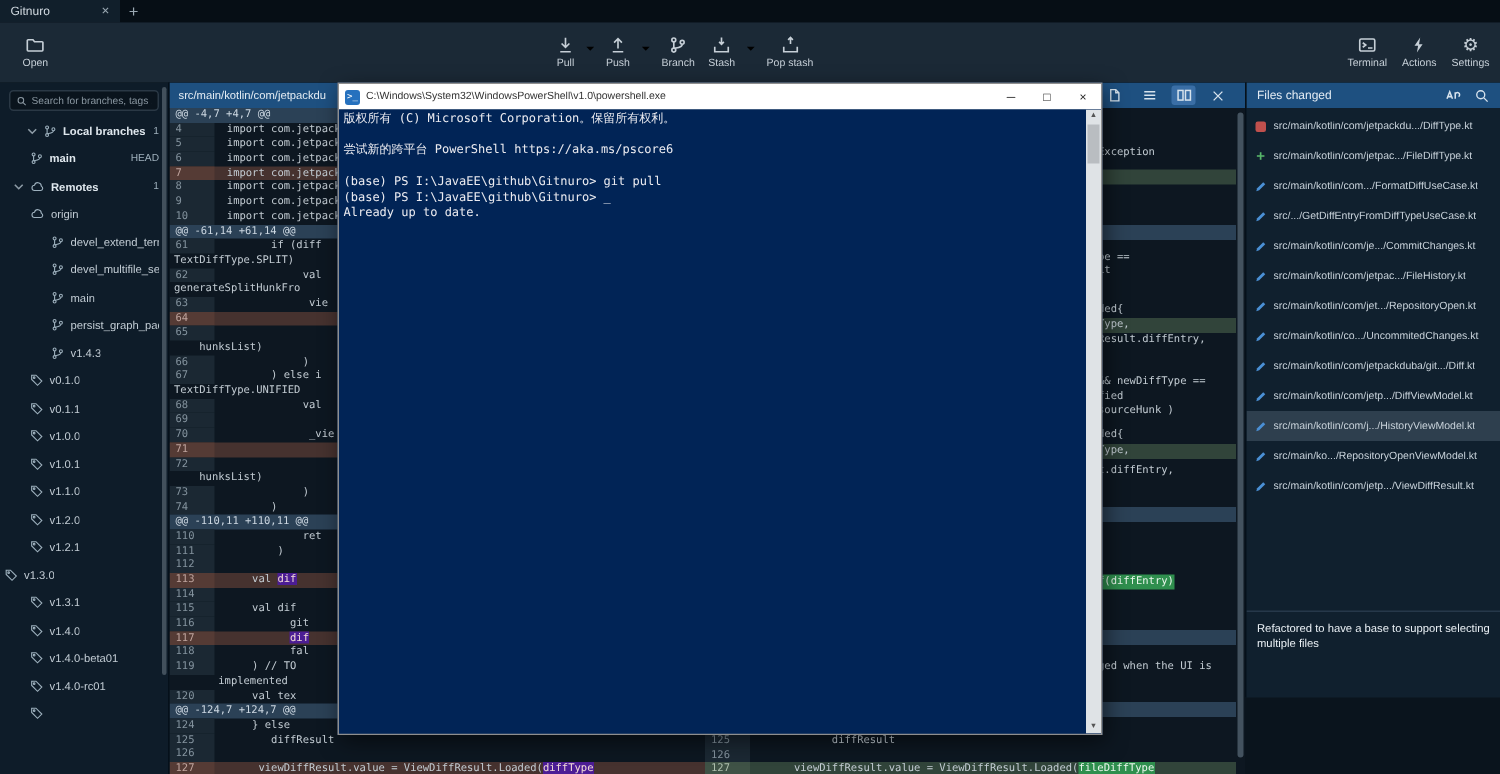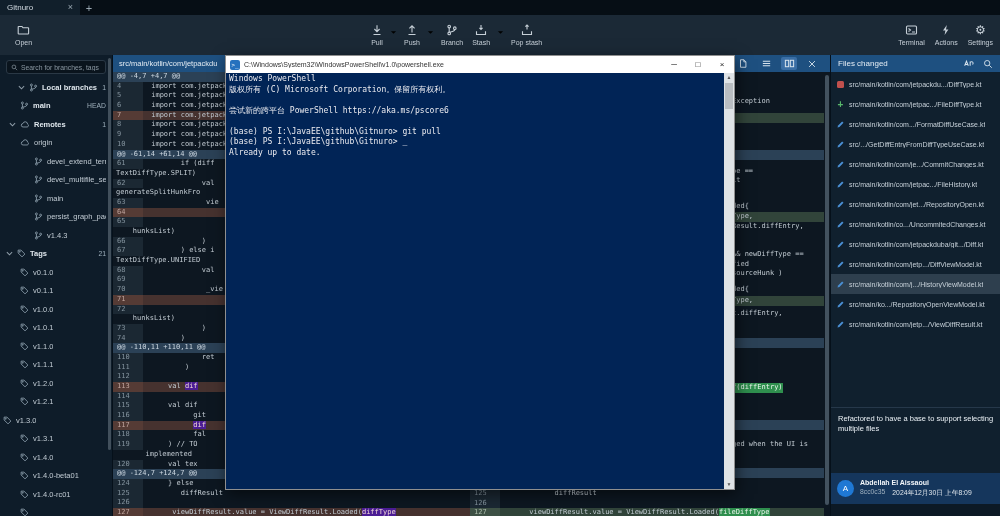--- a/index.html
+++ b/index.html
@@ -76,21 +76,21 @@
   .ps-ctrls{margin-left:auto;display:flex;height:100%}
   .ps-ctrls span{width:24px;text-align:center;font-size:8px;color:#222;line-height:17px}
   #ps-body{position:absolute;left:0;top:17px;right:0;bottom:0;background:#012456;overflow:hidden}
   #ps-lines{position:absolute;left:3px;top:1px;right:12px;bottom:0;overflow:hidden}
   .psline{font-family:"DejaVu Sans Mono",monospace;font-size:8px;line-height:10.5px;color:#ebebf0;white-space:pre}
   #ps-scroll{position:absolute;top:0;right:0;bottom:0;width:10px;background:#dfe3e6;display:flex;flex-direction:column;align-items:center;justify-content:space-between;font-size:5px;color:#555}
   .ps-arrow{height:9px;line-height:9px}
   #ps-thumb{position:absolute;top:10px;right:1px;width:8px;height:26px;background:#b9bdc1}
 
   
-  #files-panel{left:830px;top:55px;width:170px;height:461px;background:#10202e;border-left:1px solid #05101a;overflow:hidden}
+  #files-panel{left:830px;top:55px;width:170px;height:410px;background:#10202e;border-left:1px solid #05101a;overflow:hidden}
   #fp-header{height:17px;background:#1e5080;display:flex;align-items:center;padding:0 7px;font-size:8px;color:#e4ecf3}
   .fp-hicons{margin-left:auto;display:flex;align-items:center;gap:9px;color:#d6e2ec}
   .fp-hicons svg{stroke:currentColor;fill:none;stroke-width:1.1}
   #file-list{padding-top:2px}
   .frow{height:20px;display:flex;align-items:center;padding:0 4px 0 5px;gap:4px;font-size:7px;color:#c7d1d9}
   .frow.selected{background:#2e3f4e}
   .fico{width:9px;height:9px;flex:none;display:flex;align-items:center;justify-content:center}
   .fico .del{width:7px;height:7px;border-radius:1.5px;background:#c0504d}
   .fico .add{color:#58b76b;font-size:10px;font-weight:bold;line-height:9px}
   .fico svg{fill:#4a8fd4}
@@ -320,35 +320,20 @@
         <span class="ticon">
           <svg width="9" height="9" viewBox="0 0 12 12">
             <circle cx="3.2" cy="2.6" r="1.3"></circle>
             <circle cx="3.2" cy="9.4" r="1.3"></circle>
             <circle cx="8.8" cy="4.2" r="1.3"></circle>
             <path d="M3.2 4v4M8.8 5.6C8.8 7.6 5.8 7.7 3.4 8.2"></path>
           </svg>
         </span>
         <span class="tlabel">v1.4.3</span>
       </div>
-      <div class="tree-row bold" style="padding-left:6px">
-        <span class="chev">
-          <svg width="7" height="7" viewBox="0 0 8 8">
-            <path d="M1 2.5l3 3 3-3"></path>
-          </svg>
-        </span>
-        <span class="ticon">
-          <svg width="9" height="9" viewBox="0 0 12 12">
-            <path d="M1.5 1.5h3.8l5.2 5.2-3.8 3.8-5.2-5.2z"></path>
-            <circle cx="3.7" cy="3.7" r=".7"></circle>
-          </svg>
-        </span>
-        <span class="tlabel">Tags</span>
-        <span class="badge">21</span>
-      </div>
       <div class="tree-row" style="padding-left:20px">
         <span class="ticon">
           <svg width="9" height="9" viewBox="0 0 12 12">
             <path d="M1.5 1.5h3.8l5.2 5.2-3.8 3.8-5.2-5.2z"></path>
             <circle cx="3.7" cy="3.7" r=".7"></circle>
           </svg>
         </span>
         <span class="tlabel">v0.1.0</span>
       </div>
       <div class="tree-row" style="padding-left:20px">
@@ -379,29 +364,20 @@
         <span class="tlabel">v1.0.1</span>
       </div>
       <div class="tree-row" style="padding-left:20px">
         <span class="ticon">
           <svg width="9" height="9" viewBox="0 0 12 12">
             <path d="M1.5 1.5h3.8l5.2 5.2-3.8 3.8-5.2-5.2z"></path>
             <circle cx="3.7" cy="3.7" r=".7"></circle>
           </svg>
         </span>
         <span class="tlabel">v1.1.0</span>
-      </div>
-      <div class="tree-row" style="padding-left:20px">
-        <span class="ticon">
-          <svg width="9" height="9" viewBox="0 0 12 12">
-            <path d="M1.5 1.5h3.8l5.2 5.2-3.8 3.8-5.2-5.2z"></path>
-            <circle cx="3.7" cy="3.7" r=".7"></circle>
-          </svg>
-        </span>
-        <span class="tlabel">v1.1.1</span>
       </div>
       <div class="tree-row" style="padding-left:20px">
         <span class="ticon">
           <svg width="9" height="9" viewBox="0 0 12 12">
             <path d="M1.5 1.5h3.8l5.2 5.2-3.8 3.8-5.2-5.2z"></path>
             <circle cx="3.7" cy="3.7" r=".7"></circle>
           </svg>
         </span>
         <span class="tlabel">v1.2.0</span>
       </div>
@@ -737,21 +713,20 @@
     <span class="ps-ico">&gt;_</span>
     <span id="ps-title-text">C:\Windows\System32\WindowsPowerShell\v1.0\powershell.exe</span>
     <span class="ps-ctrls">
       <span>─</span>
       <span>□</span>
       <span>×</span>
     </span>
   </div>
   <div id="ps-body">
     <div id="ps-lines">
-        <div class="psline">Windows PowerShell</div>
         <div class="psline">版权所有 (C) Microsoft Corporation。保留所有权利。</div>
         <div class="psline">&nbsp;</div>
         <div class="psline">尝试新的跨平台 PowerShell https://aka.ms/pscore6</div>
         <div class="psline">&nbsp;</div>
         <div class="psline">(base) PS I:\JavaEE\github\Gitnuro&gt; git pull</div>
         <div class="psline">(base) PS I:\JavaEE\github\Gitnuro&gt; _</div>
         <div class="psline">Already up to date.</div>
       </div>
     <div id="ps-scroll">
       <span class="ps-arrow">▲</span>

